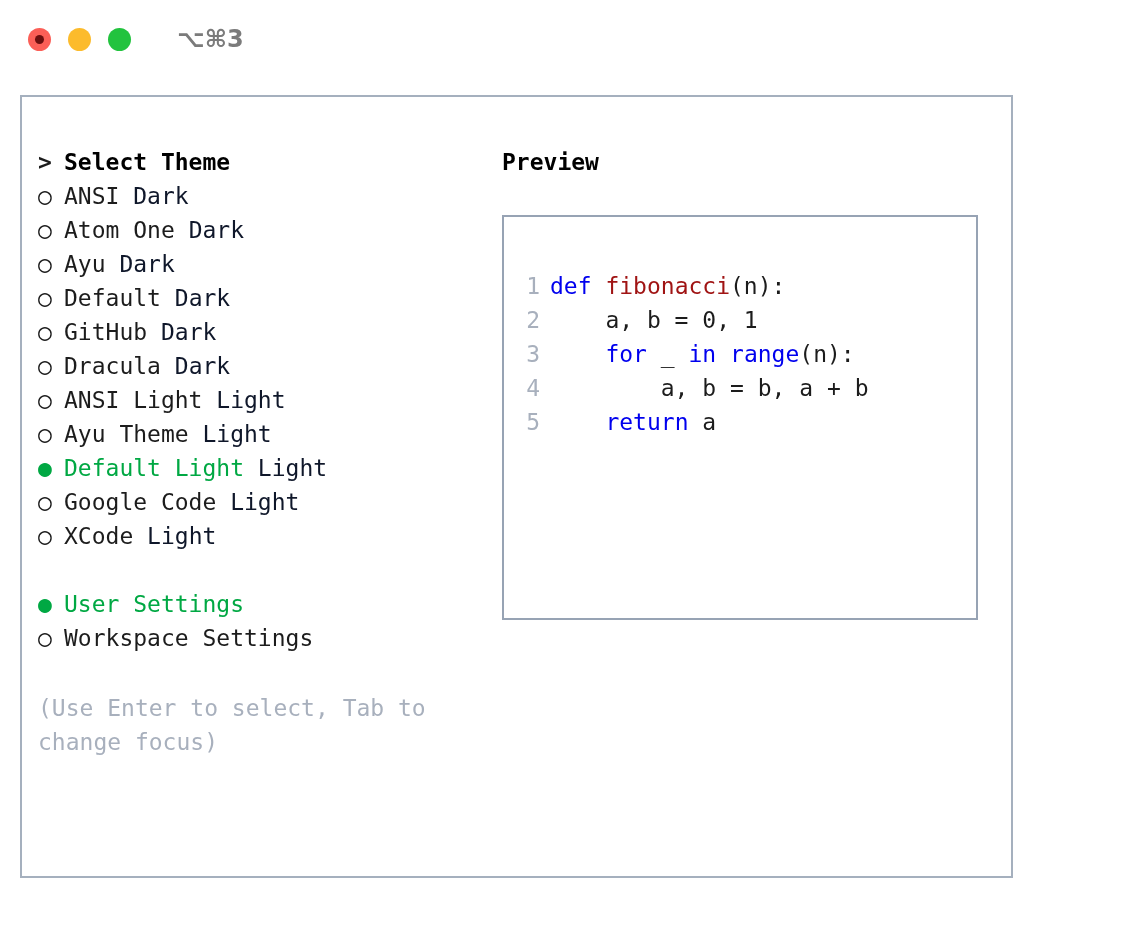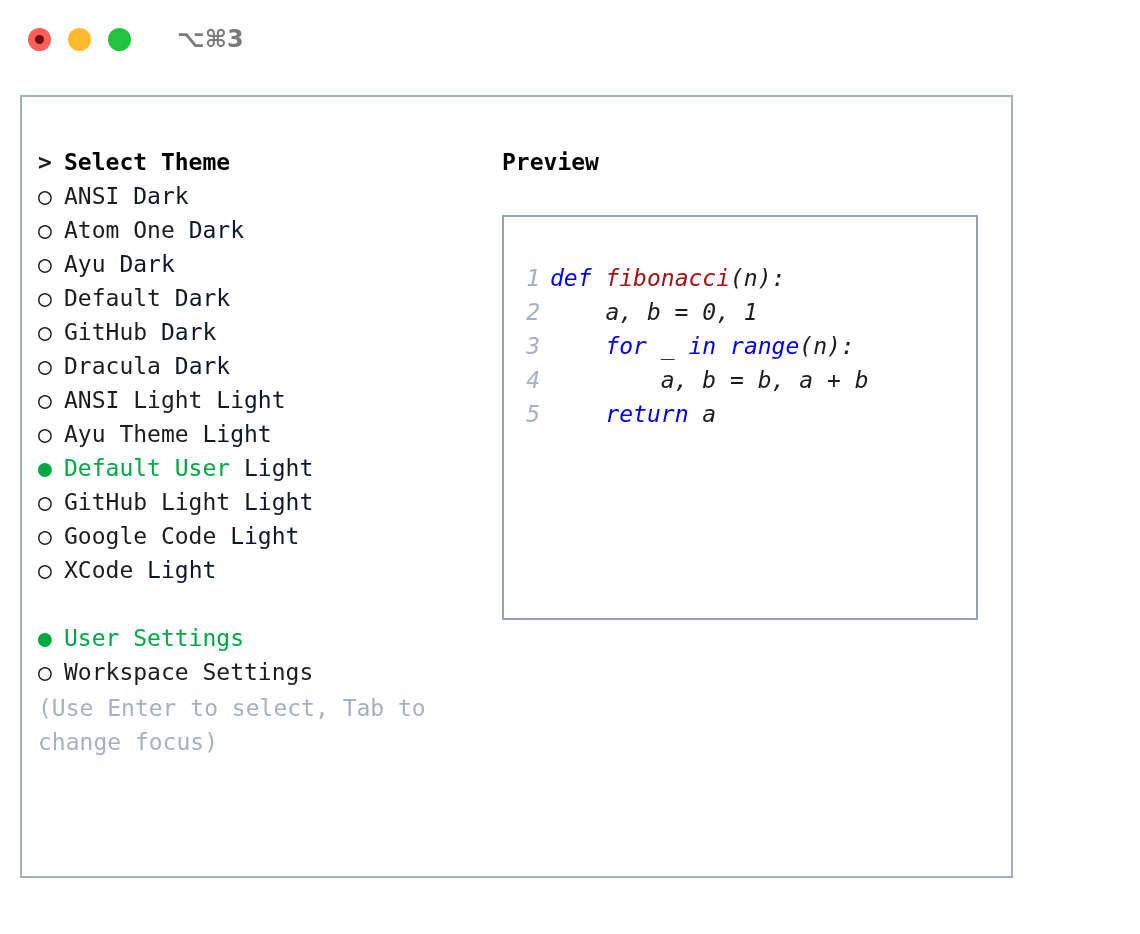--- a/index.html
+++ b/index.html
@@ -152,23 +152,22 @@
     width: 476px;
     height: 405px;
     box-sizing: border-box;
     border: 2px solid #97a3b4;
     background: #ffffff;
     position: relative;
   }
   #code-area {
     position: absolute;
     left: 10px;
-    top: 44px;
+    top: 52px;
     right: 6px;
-    font-style: italic;
   }
   .code-line {
     height: 34px;
     line-height: 34px;
     font-size: 23px;
     white-space: pre;
   }
   .lineno {
     display: inline-block;
     width: 26px;
@@ -207,22 +206,21 @@
 
         <div id="theme-items">
             <div class="row"><span class="marker">○</span><span>ANSI</span><span class="suffix"> Dark</span></div>
             <div class="row"><span class="marker">○</span><span>Atom One</span><span class="suffix"> Dark</span></div>
             <div class="row"><span class="marker">○</span><span>Ayu</span><span class="suffix"> Dark</span></div>
             <div class="row"><span class="marker">○</span><span>Default</span><span class="suffix"> Dark</span></div>
             <div class="row"><span class="marker">○</span><span>GitHub</span><span class="suffix"> Dark</span></div>
             <div class="row"><span class="marker">○</span><span>Dracula</span><span class="suffix"> Dark</span></div>
             <div class="row"><span class="marker">○</span><span>ANSI Light</span><span class="suffix"> Light</span></div>
             <div class="row"><span class="marker">○</span><span>Ayu Theme</span><span class="suffix"> Light</span></div>
-            <div class="row"><span class="marker marker-sel">●</span><span class="label-sel">Default User</span><span class="suffix"> Light</span></div>
-            <div class="row"><span class="marker">○</span><span>GitHub Light</span><span class="suffix"> Light</span></div>
+            <div class="row"><span class="marker marker-sel">●</span><span class="label-sel">Default Light</span><span class="suffix"> Light</span></div>
             <div class="row"><span class="marker">○</span><span>Google Code</span><span class="suffix"> Light</span></div>
             <div class="row"><span class="marker">○</span><span>XCode</span><span class="suffix"> Light</span></div>
           </div>
 
         <div class="spacer-row"></div>
 
 
         <div id="apply-items">
             <div class="row"><span class="marker marker-sel">●</span><span class="label-sel">User Settings</span></div>
             <div class="row"><span class="marker">○</span><span>Workspace Settings</span></div>

